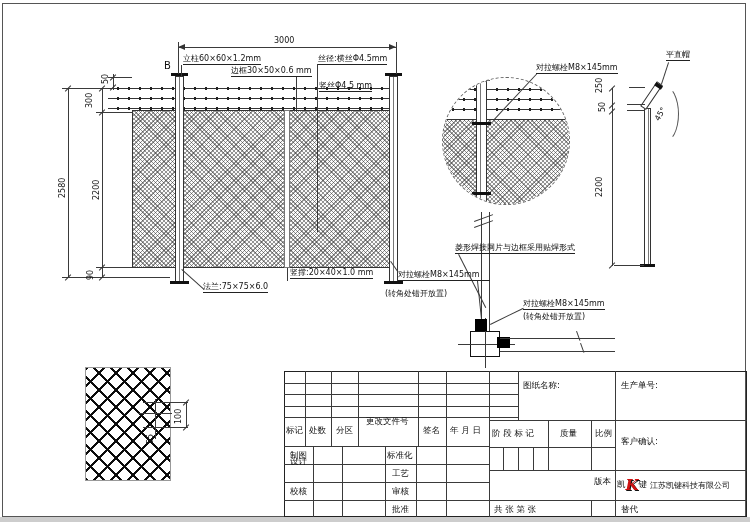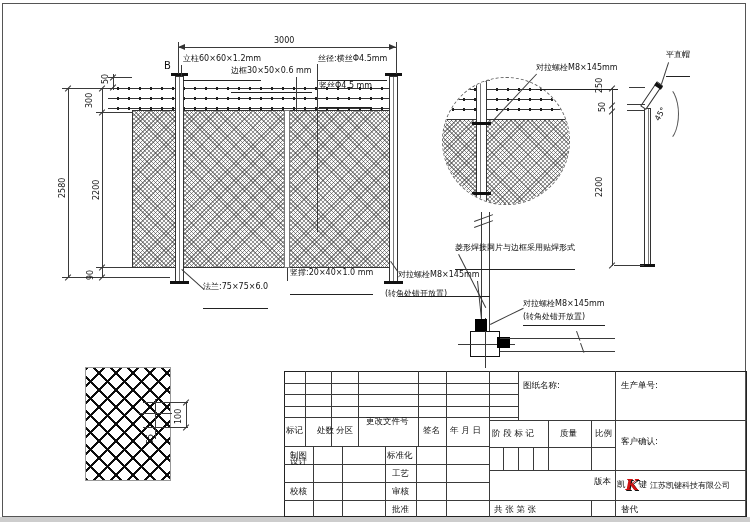--- a/index.html
+++ b/index.html
@@ -3,21 +3,21 @@
 <meta charset="utf-8">
 <style>
   html,body{margin:0;padding:0;background:#fff;}
   #page{position:relative;width:750px;height:522px;background:#fff;overflow:hidden;
         font-family:"DejaVu Sans",sans-serif;color:#111;}
   .abs{position:absolute;}
   .hl{position:absolute;background:#3a3a3a;height:1px;}
   .vl{position:absolute;background:#3a3a3a;width:1px;}
   .lead{position:absolute;background:#3a3a3a;height:1px;transform-origin:0 0;}
   .lbl{position:absolute;font-size:8px;line-height:1.15;color:#111;white-space:nowrap;}
-  .u{border-bottom:1px solid #222;padding-bottom:17px;}
+  .u{border-bottom:1px solid #222;padding-bottom:1px;}
   .rot{transform-origin:left top;transform:rotate(-90deg);}
   .tick{position:absolute;width:8px;height:1px;background:#333;transform:rotate(-45deg);}
   .post{position:absolute;background:linear-gradient(90deg,#fff 0 3px,#777 3px 4px,#fff 4px 100%);
         border:1px solid #333;box-sizing:border-box;}
   .cap,.clamp,.flange{position:absolute;background:#111;}
   .mesh-fine{background:
       repeating-linear-gradient(45deg, rgba(45,45,45,.5) 0 1px, transparent 1px 3px),
       repeating-linear-gradient(135deg, rgba(45,45,45,.5) 0 1px, transparent 1px 3px),#fafafa;}
   .mesh-bold{background:
       repeating-linear-gradient(45deg,#0c0c0c 0 2px, transparent 2px 12px),
@@ -222,21 +222,21 @@
     <div class="vl" style="left:518px;top:371px;height:49px;"></div>
     <div class="vl" style="left:503px;top:447px;height:23px;"></div>
     <div class="vl" style="left:518px;top:447px;height:23px;"></div>
     <div class="vl" style="left:533px;top:447px;height:23px;"></div>
     <div class="vl" style="left:548px;top:420px;height:50px;"></div>
     <div class="vl" style="left:591px;top:420px;height:50px;"></div>
     <div class="vl" style="left:591px;top:500px;height:17px;"></div>
     <div class="vl" style="left:615px;top:371px;height:146px;"></div>
 
     <div class="cell-lbl" style="left:286px;top:425px;">标记</div>
-    <div class="cell-lbl" style="left:317px;top:425px;">处数</div>
+    <div class="cell-lbl" style="left:309px;top:425px;">处数</div>
     <div class="cell-lbl" style="left:336px;top:425px;">分区</div>
     <div class="cell-lbl" style="left:366px;top:416px;">更改文件号</div>
     <div class="cell-lbl" style="left:423px;top:425px;">签名</div>
     <div class="cell-lbl" style="left:450px;top:425px;">年 月 日</div>
 
     <div class="cell-lbl" style="left:290px;top:450px;">制图</div>
     <div class="cell-lbl" style="left:290px;top:456px;">设计</div>
     <div class="cell-lbl" style="left:290px;top:486px;">校核</div>
     <div class="cell-lbl" style="left:387px;top:450px;font-family:Liberation Mono, monospace;">标准化</div>
     <div class="cell-lbl" style="left:392px;top:468px;">工艺</div>

